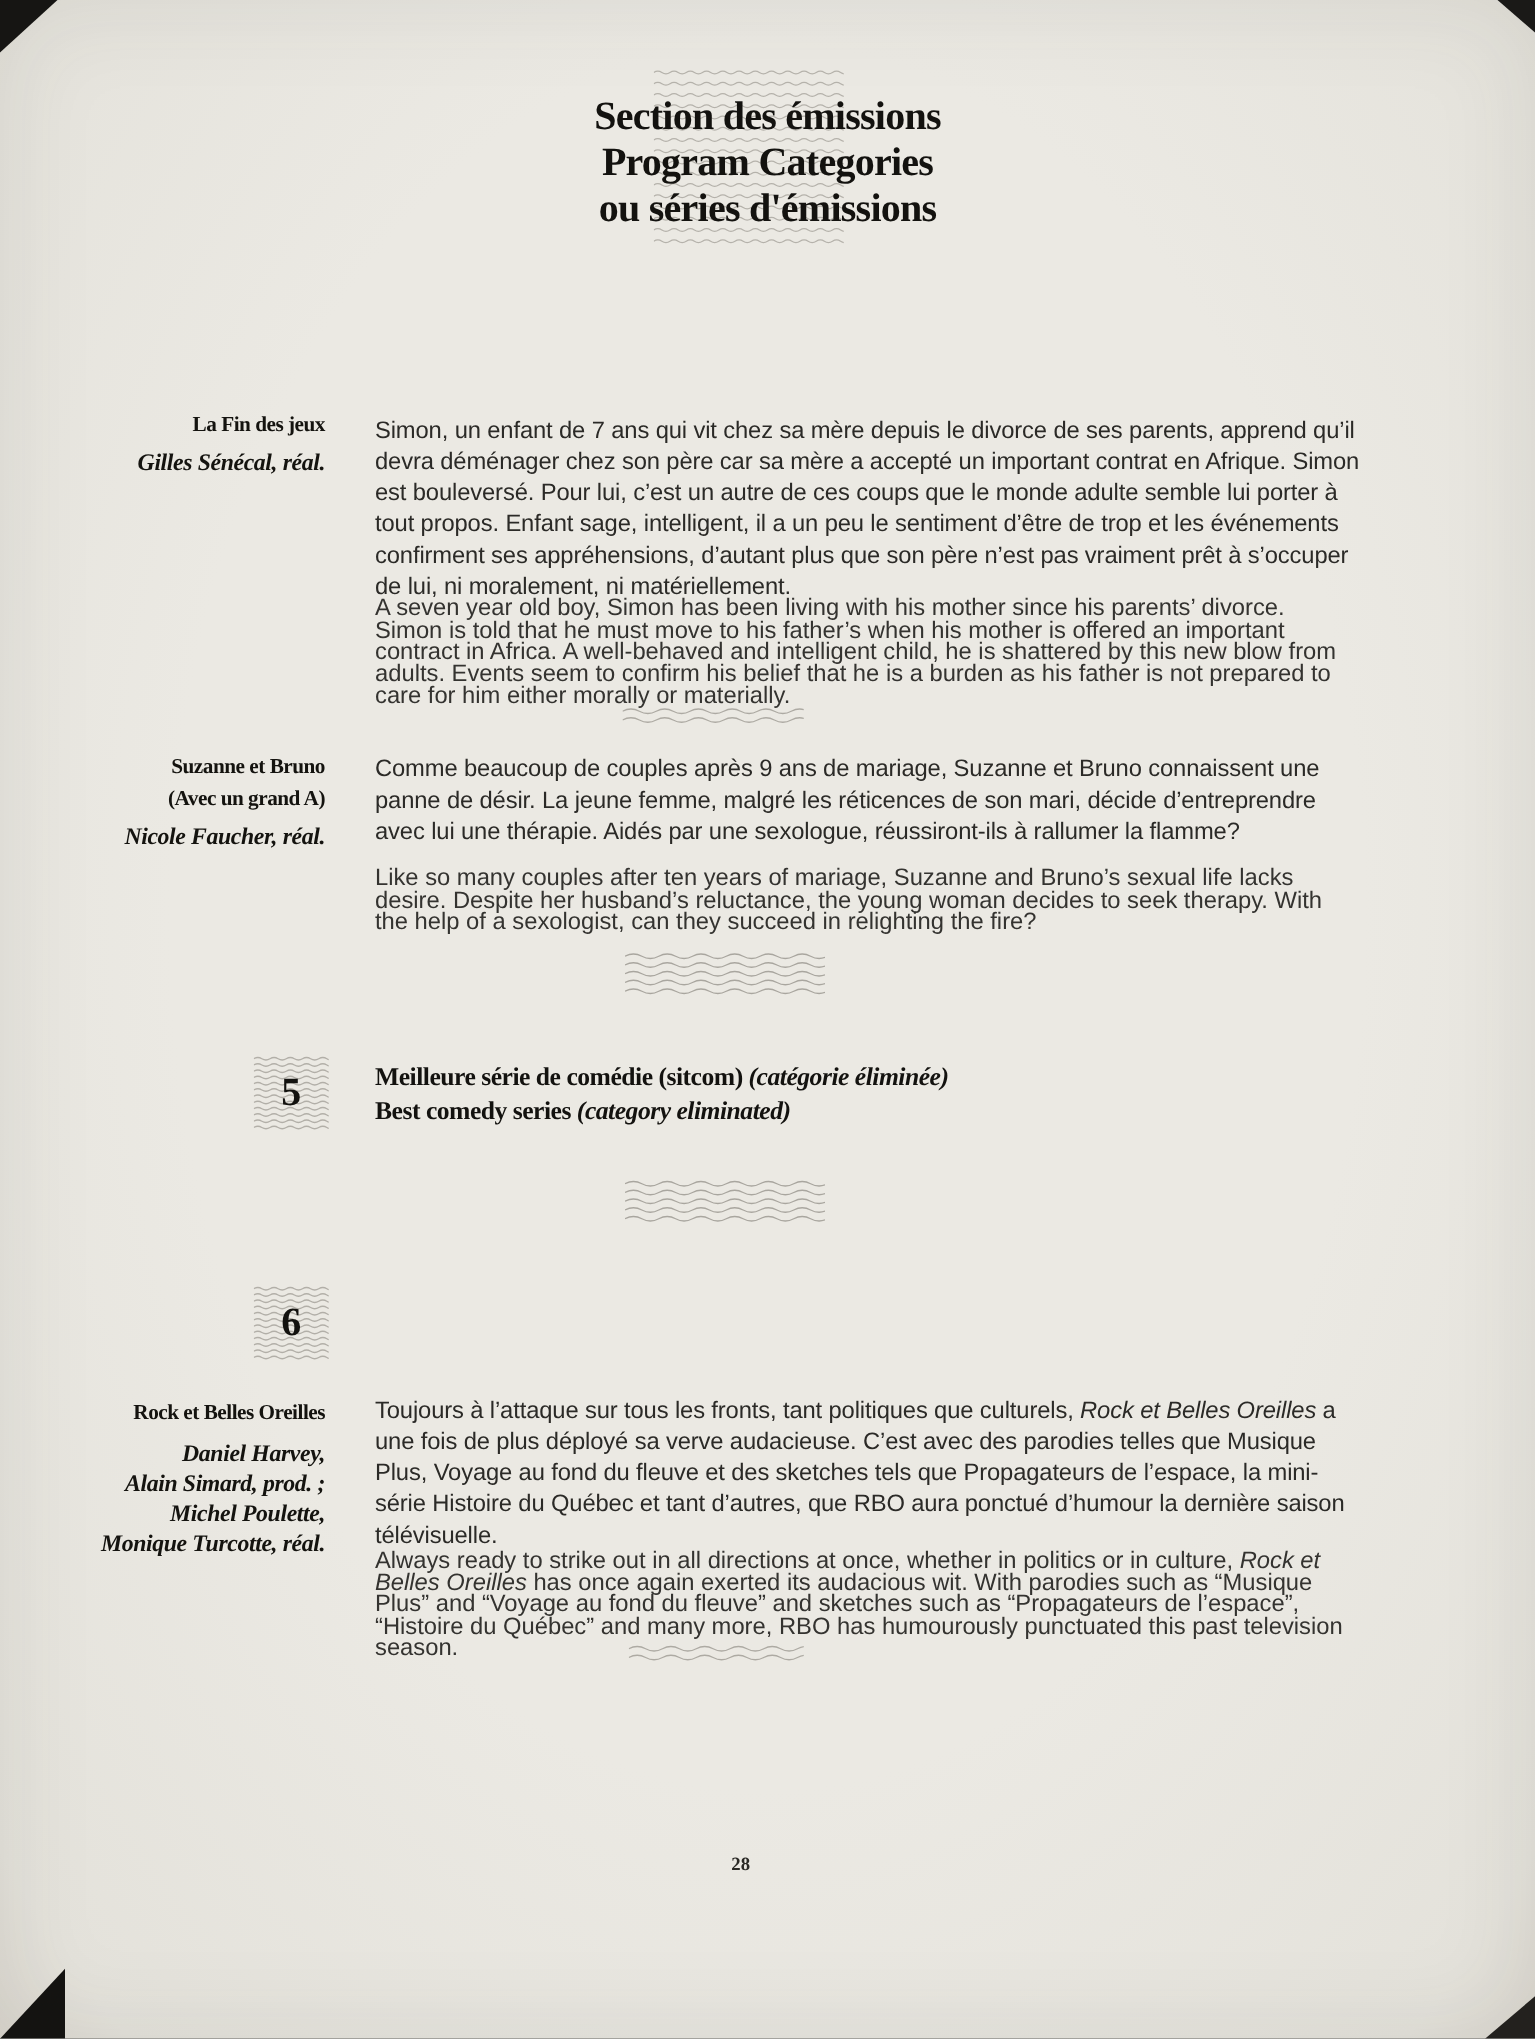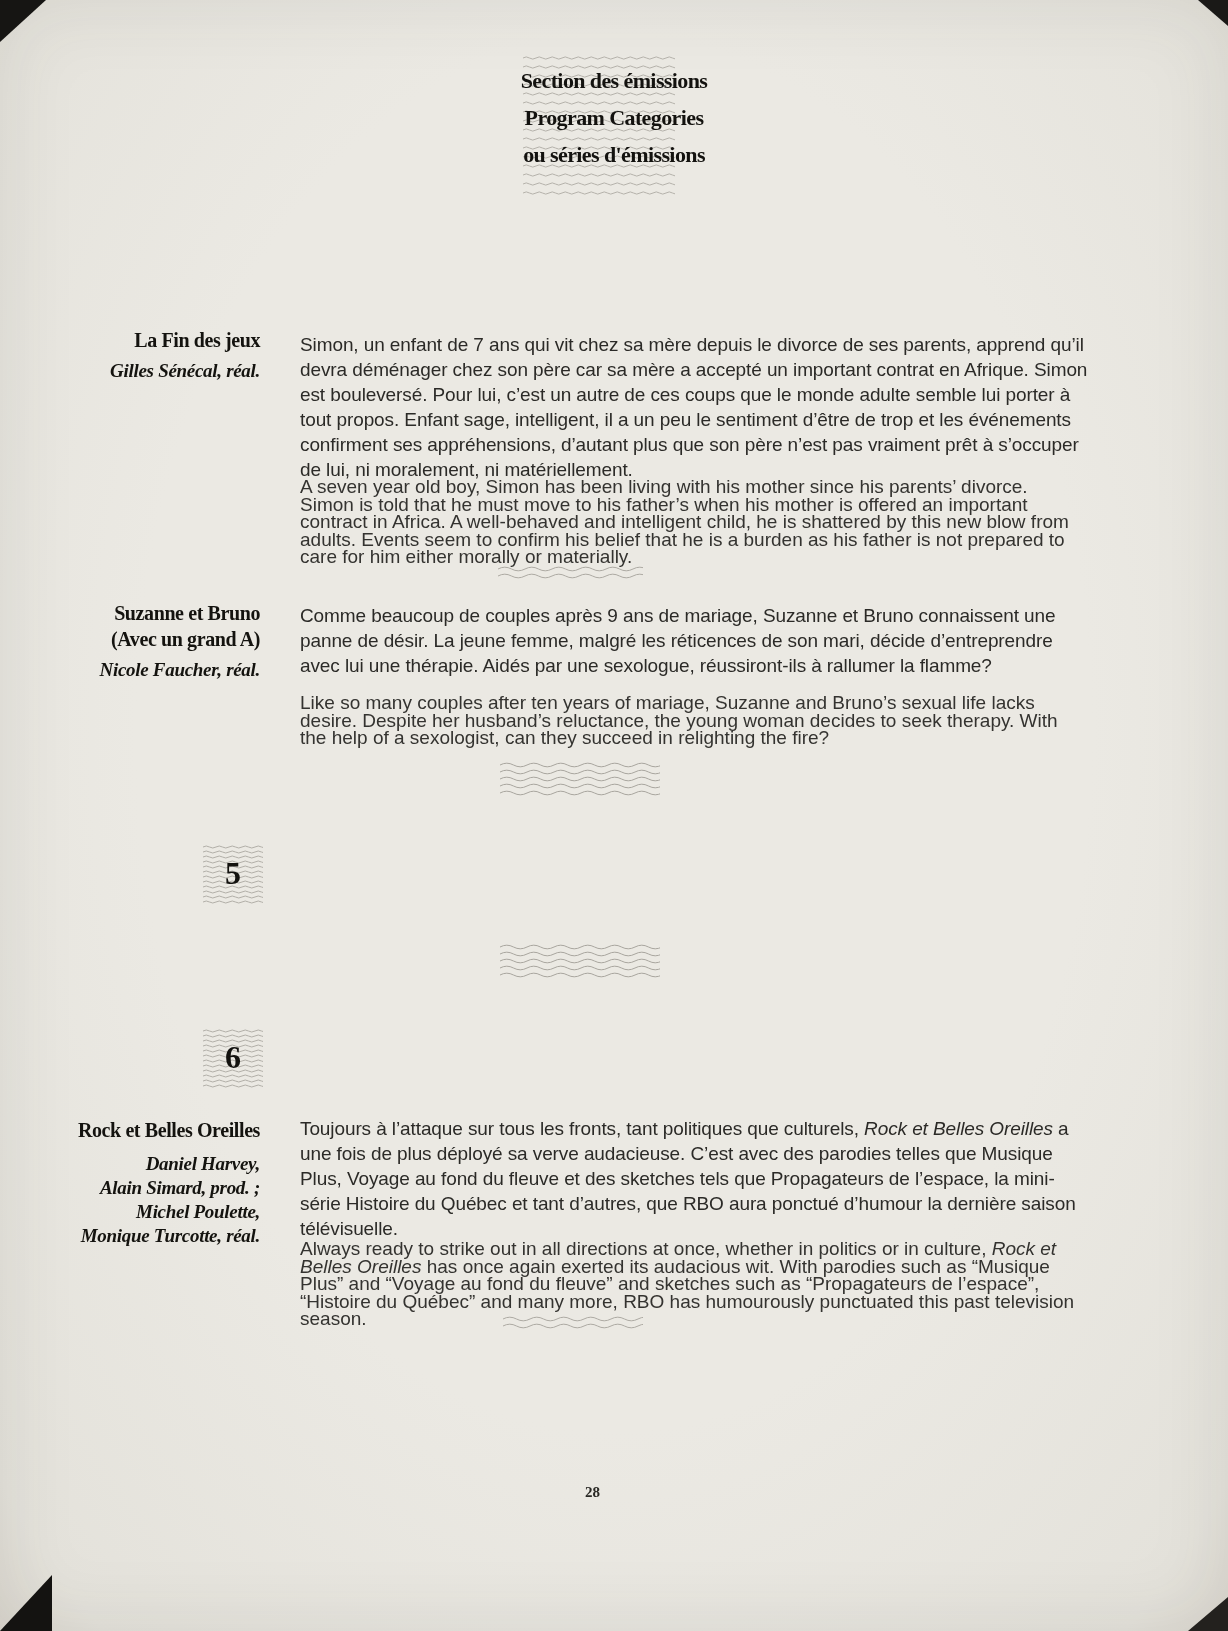--- a/index.html
+++ b/index.html
@@ -19,27 +19,27 @@
   .corner.tr{top:0;right:0;border-width:0 30px 26px 0;border-color:transparent #1a1917 transparent transparent;}
   .corner.bl{bottom:0;left:0;border-width:0 0 56px 52px;border-color:transparent transparent #141311 transparent;}
   .corner.br{bottom:0;right:0;border-width:0 0 34px 40px;border-color:transparent transparent #23211e transparent;}
 
   .waves{position:absolute;pointer-events:none;}
   .waves svg{display:block;}
 
   
   .title-block{position:absolute;top:62px;left:0;width:100%;text-align:center;}
   .title-block h1{
-    margin:0;font-family:"Liberation Serif", serif;font-weight:bold;
-    font-size:22px;line-height:37px;letter-spacing:-0.6px;color:#13120f;
+    margin:12px;font-family:"Liberation Serif", serif;font-weight:bold;
+    font-size:32px;line-height:37px;letter-spacing:-0.6px;color:#13120f;
   }
 
   
   .side{position:absolute;right:968px;text-align:right;font-family:"Liberation Serif", serif;color:#14130f;}
-  .side .t{font-weight:bold;font-size:20px;line-height:26px;letter-spacing:-0.4px;white-space:nowrap;}
+  .side .t{font-weight:bold;font-size:17px;line-height:26px;letter-spacing:-0.4px;white-space:nowrap;}
   .side .c{font-weight:bold;font-style:italic;font-size:19px;line-height:24px;letter-spacing:-0.3px;white-space:nowrap;}
   .side .gap{height:6px;}
 
   
   .fr{position:absolute;left:300px;width:788px;font-size:19px;line-height:25px;color:#2b2a27;letter-spacing:-0.1px;}
   .en{position:absolute;left:300px;width:784px;font-size:19px;line-height:17.5px;color:#343330;}
   .fr i,.en i{font-style:italic;}
 
   
   .badge{position:absolute;left:203px;width:60px;height:62px;}
@@ -140,20 +140,24 @@
           <path d="M0 43 q 3.25 -2 6.5 0 t 6.5 0 t 6.5 0 t 6.5 0 t 6.5 0 t 6.5 0 t 6.5 0 t 6.5 0 t 6.5 0 t 6.5 0" fill="none" stroke="#b2afa8" stroke-width="1"></path>
           <path d="M0 48 q 3.25 -2 6.5 0 t 6.5 0 t 6.5 0 t 6.5 0 t 6.5 0 t 6.5 0 t 6.5 0 t 6.5 0 t 6.5 0 t 6.5 0" fill="none" stroke="#b2afa8" stroke-width="1"></path>
           <path d="M0 53 q 3.25 -2 6.5 0 t 6.5 0 t 6.5 0 t 6.5 0 t 6.5 0 t 6.5 0 t 6.5 0 t 6.5 0 t 6.5 0 t 6.5 0" fill="none" stroke="#b2afa8" stroke-width="1"></path>
           <path d="M0 58 q 3.25 -2 6.5 0 t 6.5 0 t 6.5 0 t 6.5 0 t 6.5 0 t 6.5 0 t 6.5 0 t 6.5 0 t 6.5 0 t 6.5 0" fill="none" stroke="#b2afa8" stroke-width="1"></path>
         </svg>
       </div>
     <span class="num">5</span>
   </div>
   <style></style>
 
+  <div class="cat" style="top:849px;">
+    <div><span>Meilleure série de comédie (sitcom) </span><span class="note">(catégorie éliminée)</span></div>
+    <div><span>Best comedy series </span><span class="note">(category eliminated)</span></div>
+  </div>
 
   <div class="waves" style="left:500px;top:944px;">
       <svg width="160" height="36" viewBox="0 0 160 36">
         <path d="M0 3 q 6.75 -3.6 13.5 0 t 13.5 0 t 13.5 0 t 13.5 0 t 13.5 0 t 13.5 0 t 13.5 0 t 13.5 0 t 13.5 0 t 13.5 0 t 13.5 0 t 13.5 0" fill="none" stroke="#a9a69f" stroke-width="1"></path>
         <path d="M0 10 q 6.75 -3.6 13.5 0 t 13.5 0 t 13.5 0 t 13.5 0 t 13.5 0 t 13.5 0 t 13.5 0 t 13.5 0 t 13.5 0 t 13.5 0 t 13.5 0 t 13.5 0" fill="none" stroke="#a9a69f" stroke-width="1"></path>
         <path d="M0 17 q 6.75 -3.6 13.5 0 t 13.5 0 t 13.5 0 t 13.5 0 t 13.5 0 t 13.5 0 t 13.5 0 t 13.5 0 t 13.5 0 t 13.5 0 t 13.5 0 t 13.5 0" fill="none" stroke="#a9a69f" stroke-width="1"></path>
         <path d="M0 24 q 6.75 -3.6 13.5 0 t 13.5 0 t 13.5 0 t 13.5 0 t 13.5 0 t 13.5 0 t 13.5 0 t 13.5 0 t 13.5 0 t 13.5 0 t 13.5 0 t 13.5 0" fill="none" stroke="#a9a69f" stroke-width="1"></path>
         <path d="M0 31 q 6.75 -3.6 13.5 0 t 13.5 0 t 13.5 0 t 13.5 0 t 13.5 0 t 13.5 0 t 13.5 0 t 13.5 0 t 13.5 0 t 13.5 0 t 13.5 0 t 13.5 0" fill="none" stroke="#a9a69f" stroke-width="1"></path>
       </svg>
     </div>

